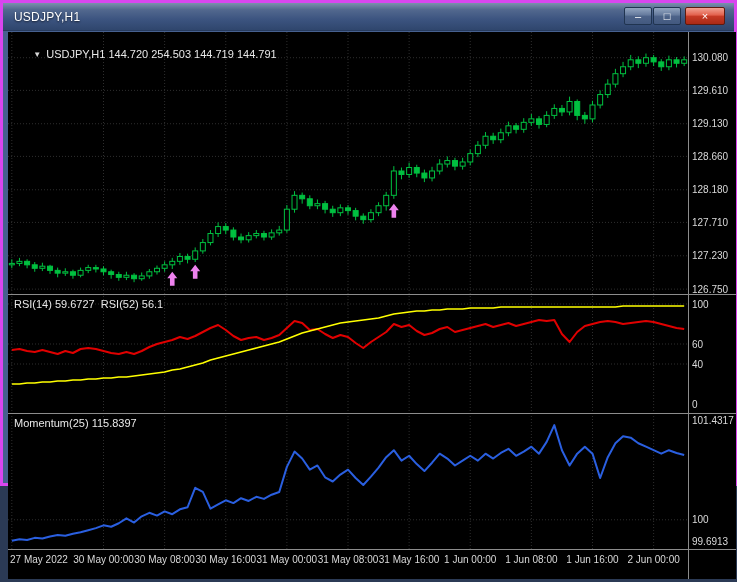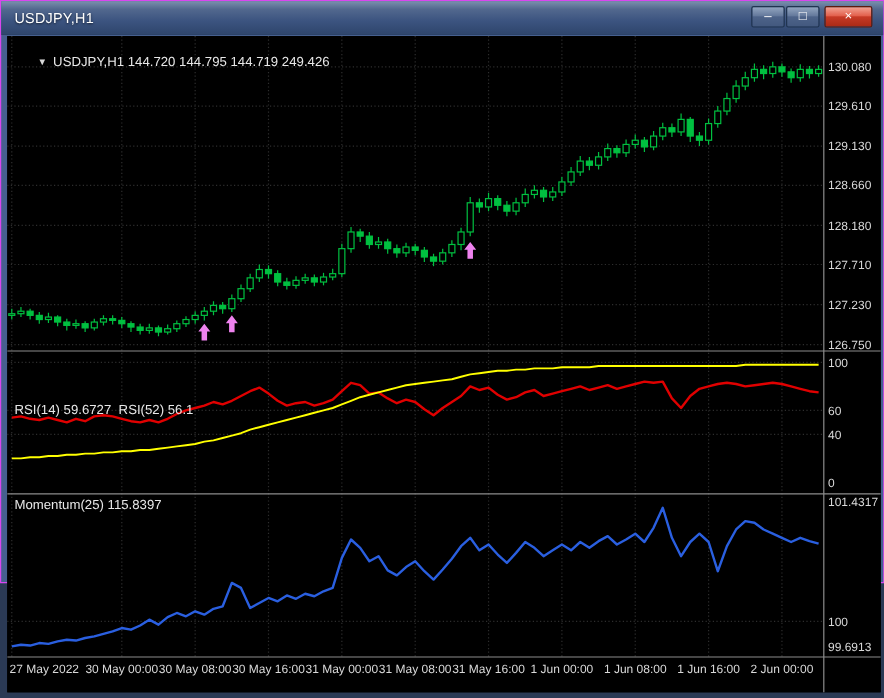--- a/index.html
+++ b/index.html
@@ -1,39 +1,39 @@
 <!DOCTYPE html>
 <html><head>
 <meta charset="utf-8">
 <style>
   * { box-sizing: border-box; }
   html,body { margin:0; padding:0; width:737px; height:582px; overflow:hidden;
               font-family:"Liberation Sans", sans-serif; background:#2b3a55; }
   .window { position:absolute; left:0; top:0; width:737px; height:486px;
-            background:#46608f; border:1px solid #d946ef; }
+            background:#46608f; border:3px solid #d946ef; }
   .titlebar { position:relative; height:28px;
               background:linear-gradient(180deg,#7b90ad 0%,#52688e 25%,#3c5480 60%,#2f466d 100%);
               border-bottom:1px solid #273b5e; }
   .title { position:absolute; left:11px; top:7px; color:#ffffff; font-size:12px;
            text-shadow:0 1px 2px rgba(0,0,0,.65); letter-spacing:.2px; }
   .controls { position:absolute; top:4px; right:9px; display:flex; }
   .btn { width:28px; height:18px; margin-left:1px; border:1px solid #203450; border-radius:2px;
          color:#fff; font-size:11px; display:flex; align-items:center; justify-content:center;
          background:linear-gradient(180deg,#93a6c0 0%,#64799c 45%,#4d6389 50%,#43597f 100%);
          cursor:default; }
   .btn.close { width:40px; margin-left:4px; border-color:#5e1a0e;
          background:linear-gradient(180deg,#f2a394 0%,#e2604c 45%,#c63a26 50%,#ab2a16 100%); }
   .btn span { line-height:1; }
   .content { position:absolute; left:5px; top:29px; width:728px; height:547px; background:#000; }
   #chart-svg { display:block; }
   svg text { font-family:"Liberation Sans", sans-serif; }
   .overlay-label { position:absolute; color:#e8e8e8; font-size:11px; white-space:pre; }
   .main-label { left:7px; top:4px; }
   .tri { font-size:8px; margin-right:5px; vertical-align:1px; color:#d8d8d8; }
-  .rsi-label { left:6px; top:266px;margin-top:40px; }
+  .rsi-label { left:6px; top:266px; }
   .mom-label { left:6px; top:385px; }
 </style>
 </head>
 <body>
 
 <div class="window">
   <div class="titlebar">
     <span class="title">USDJPY,H1</span>
     <div class="controls">
       <div class="btn">
@@ -300,18 +300,18 @@
           <text x="340" y="531" text-anchor="middle">31 May 08:00</text>
           <text x="401.12359550561797" y="531" text-anchor="middle">31 May 16:00</text>
           <text x="462.24719101123594" y="531" text-anchor="middle">1 Jun 00:00</text>
           <text x="523.370786516854" y="531" text-anchor="middle">1 Jun 08:00</text>
           <text x="584.4943820224719" y="531" text-anchor="middle">1 Jun 16:00</text>
           <text x="645.6179775280899" y="531" text-anchor="middle">2 Jun 00:00</text>
         </g>
       </svg>
 
     <div class="overlay-label main-label">
-      <span class="tri">▼</span><span>USDJPY,H1</span> <span>144.720 144.795 144.719 249.426</span>
+      <span class="tri">▼</span><span>USDJPY,H1</span> <span>144.720 254.503 144.719 144.791</span>
     </div>
     <div class="overlay-label rsi-label">RSI(14) 59.6727  RSI(52) 56.1</div>
     <div class="overlay-label mom-label">Momentum(25) 115.8397</div>
   </div>
 </div>
 
 </body></html>

